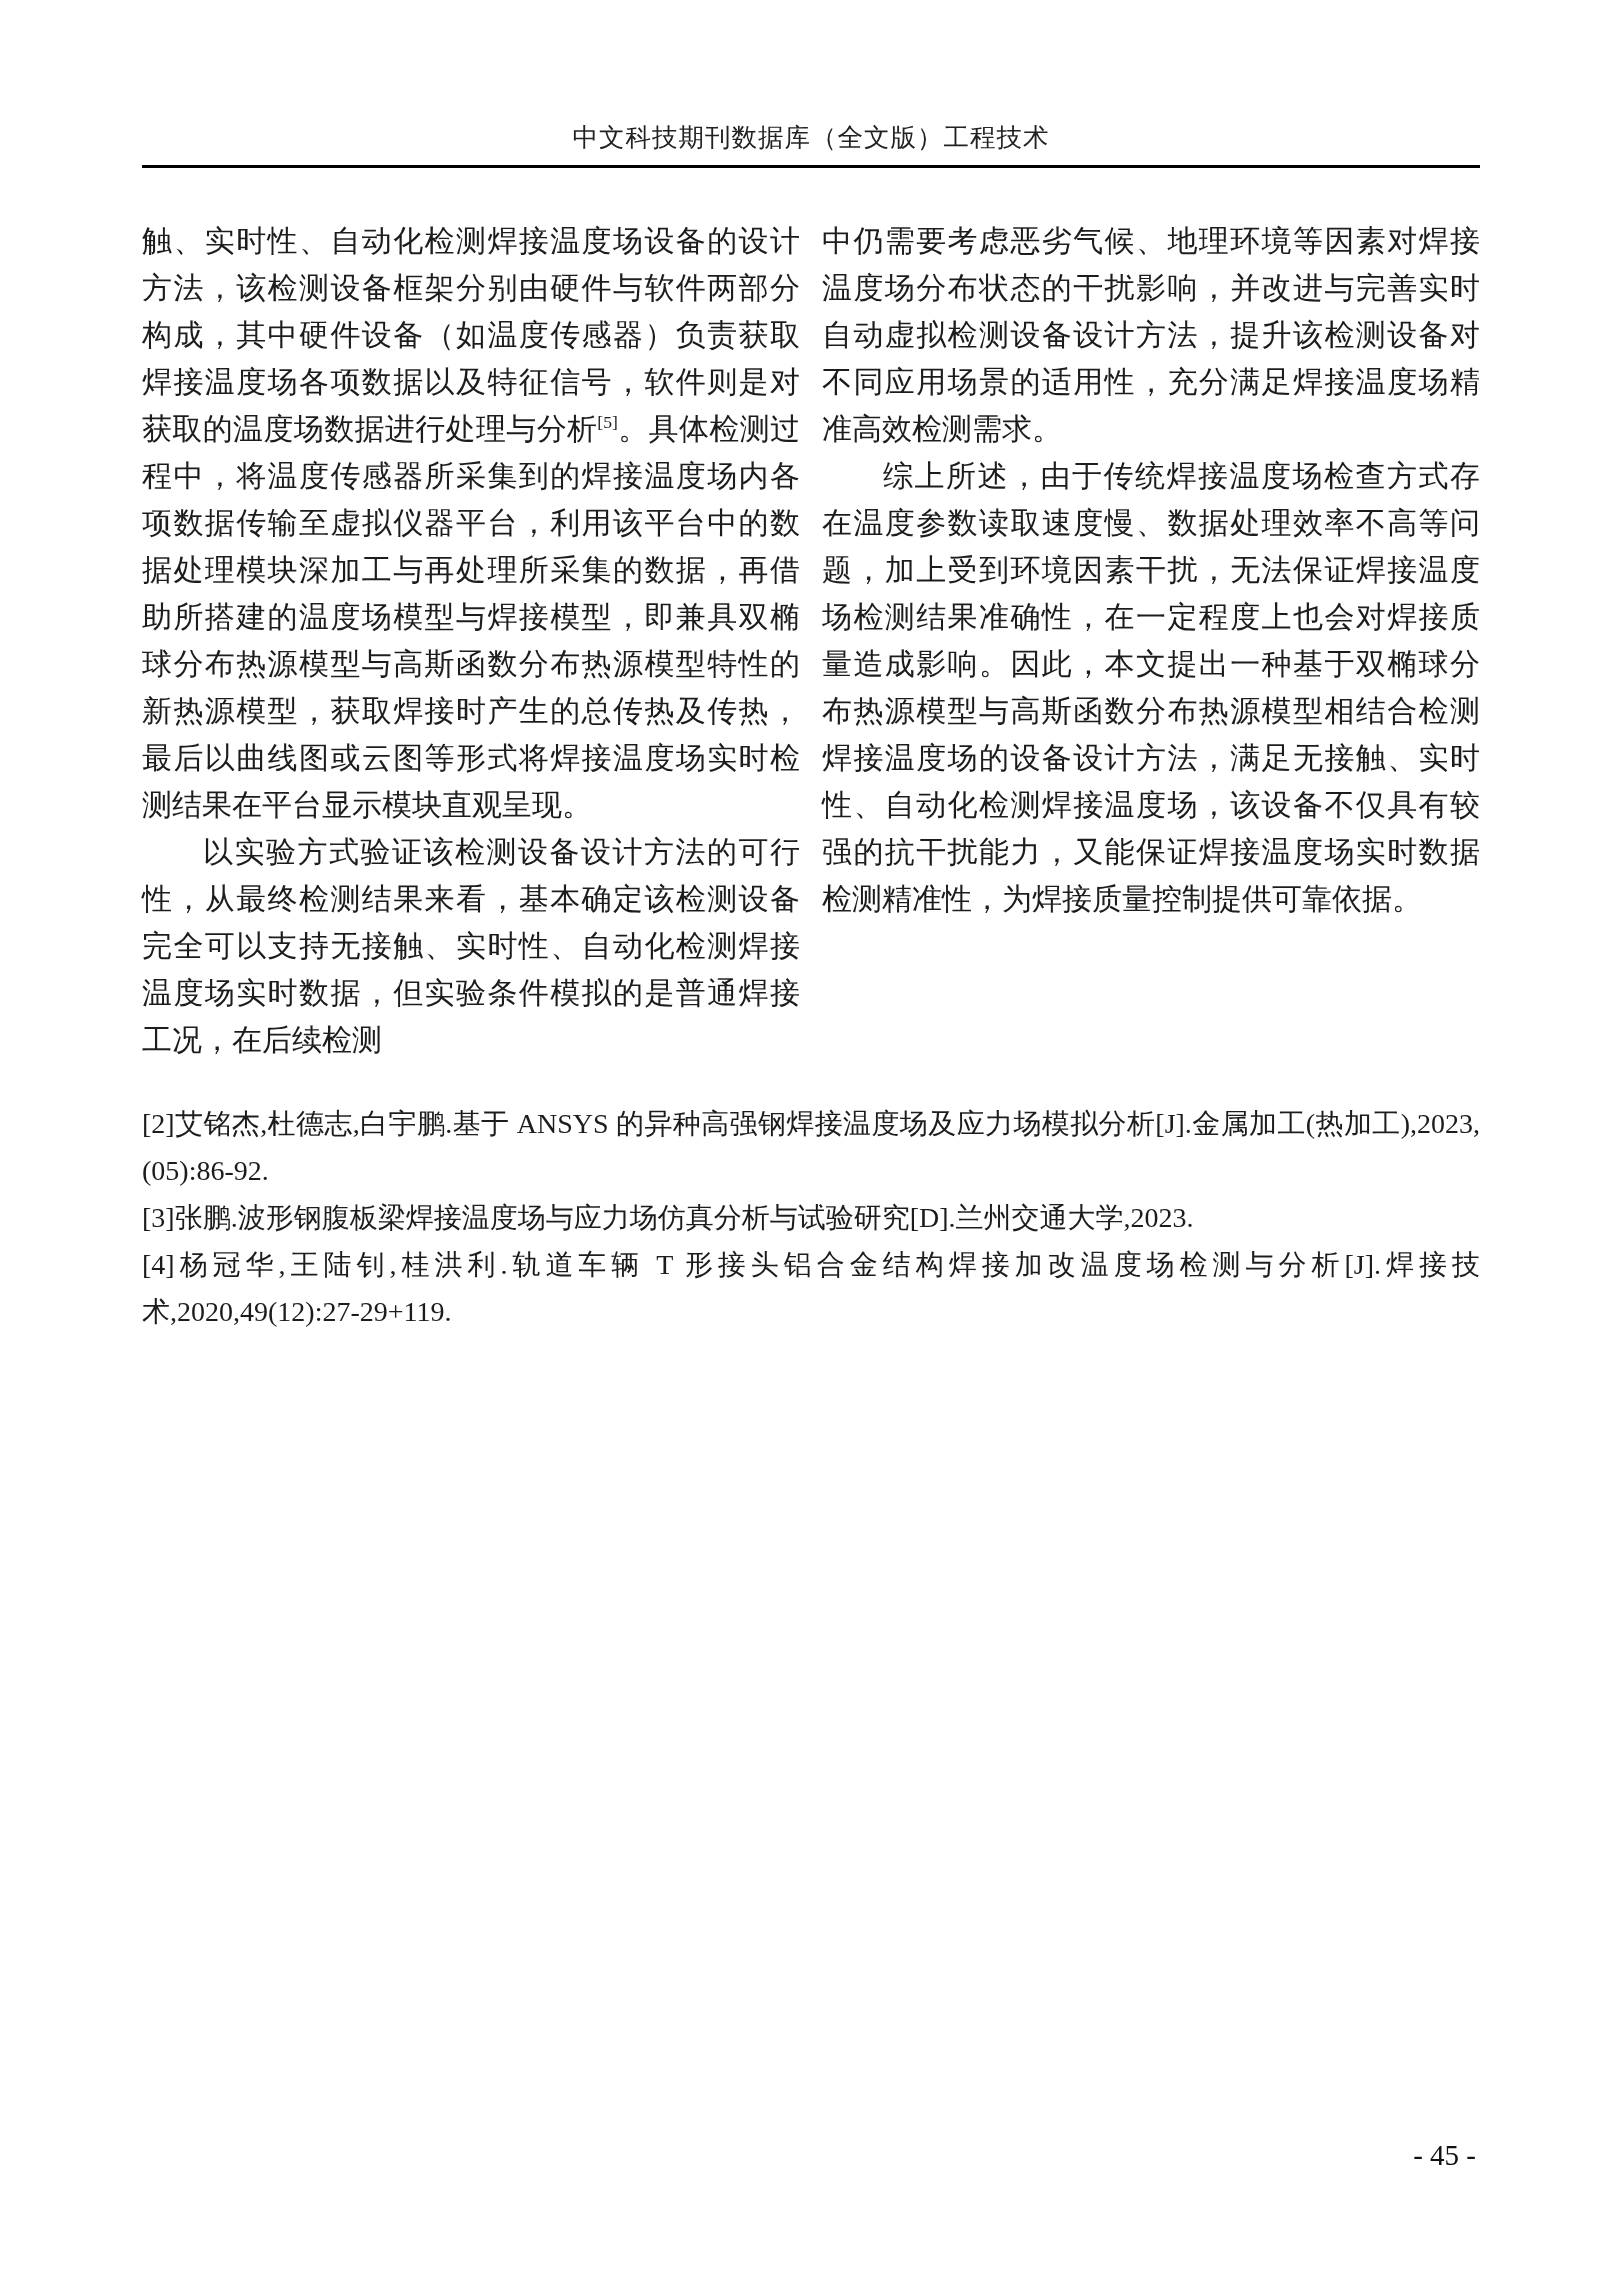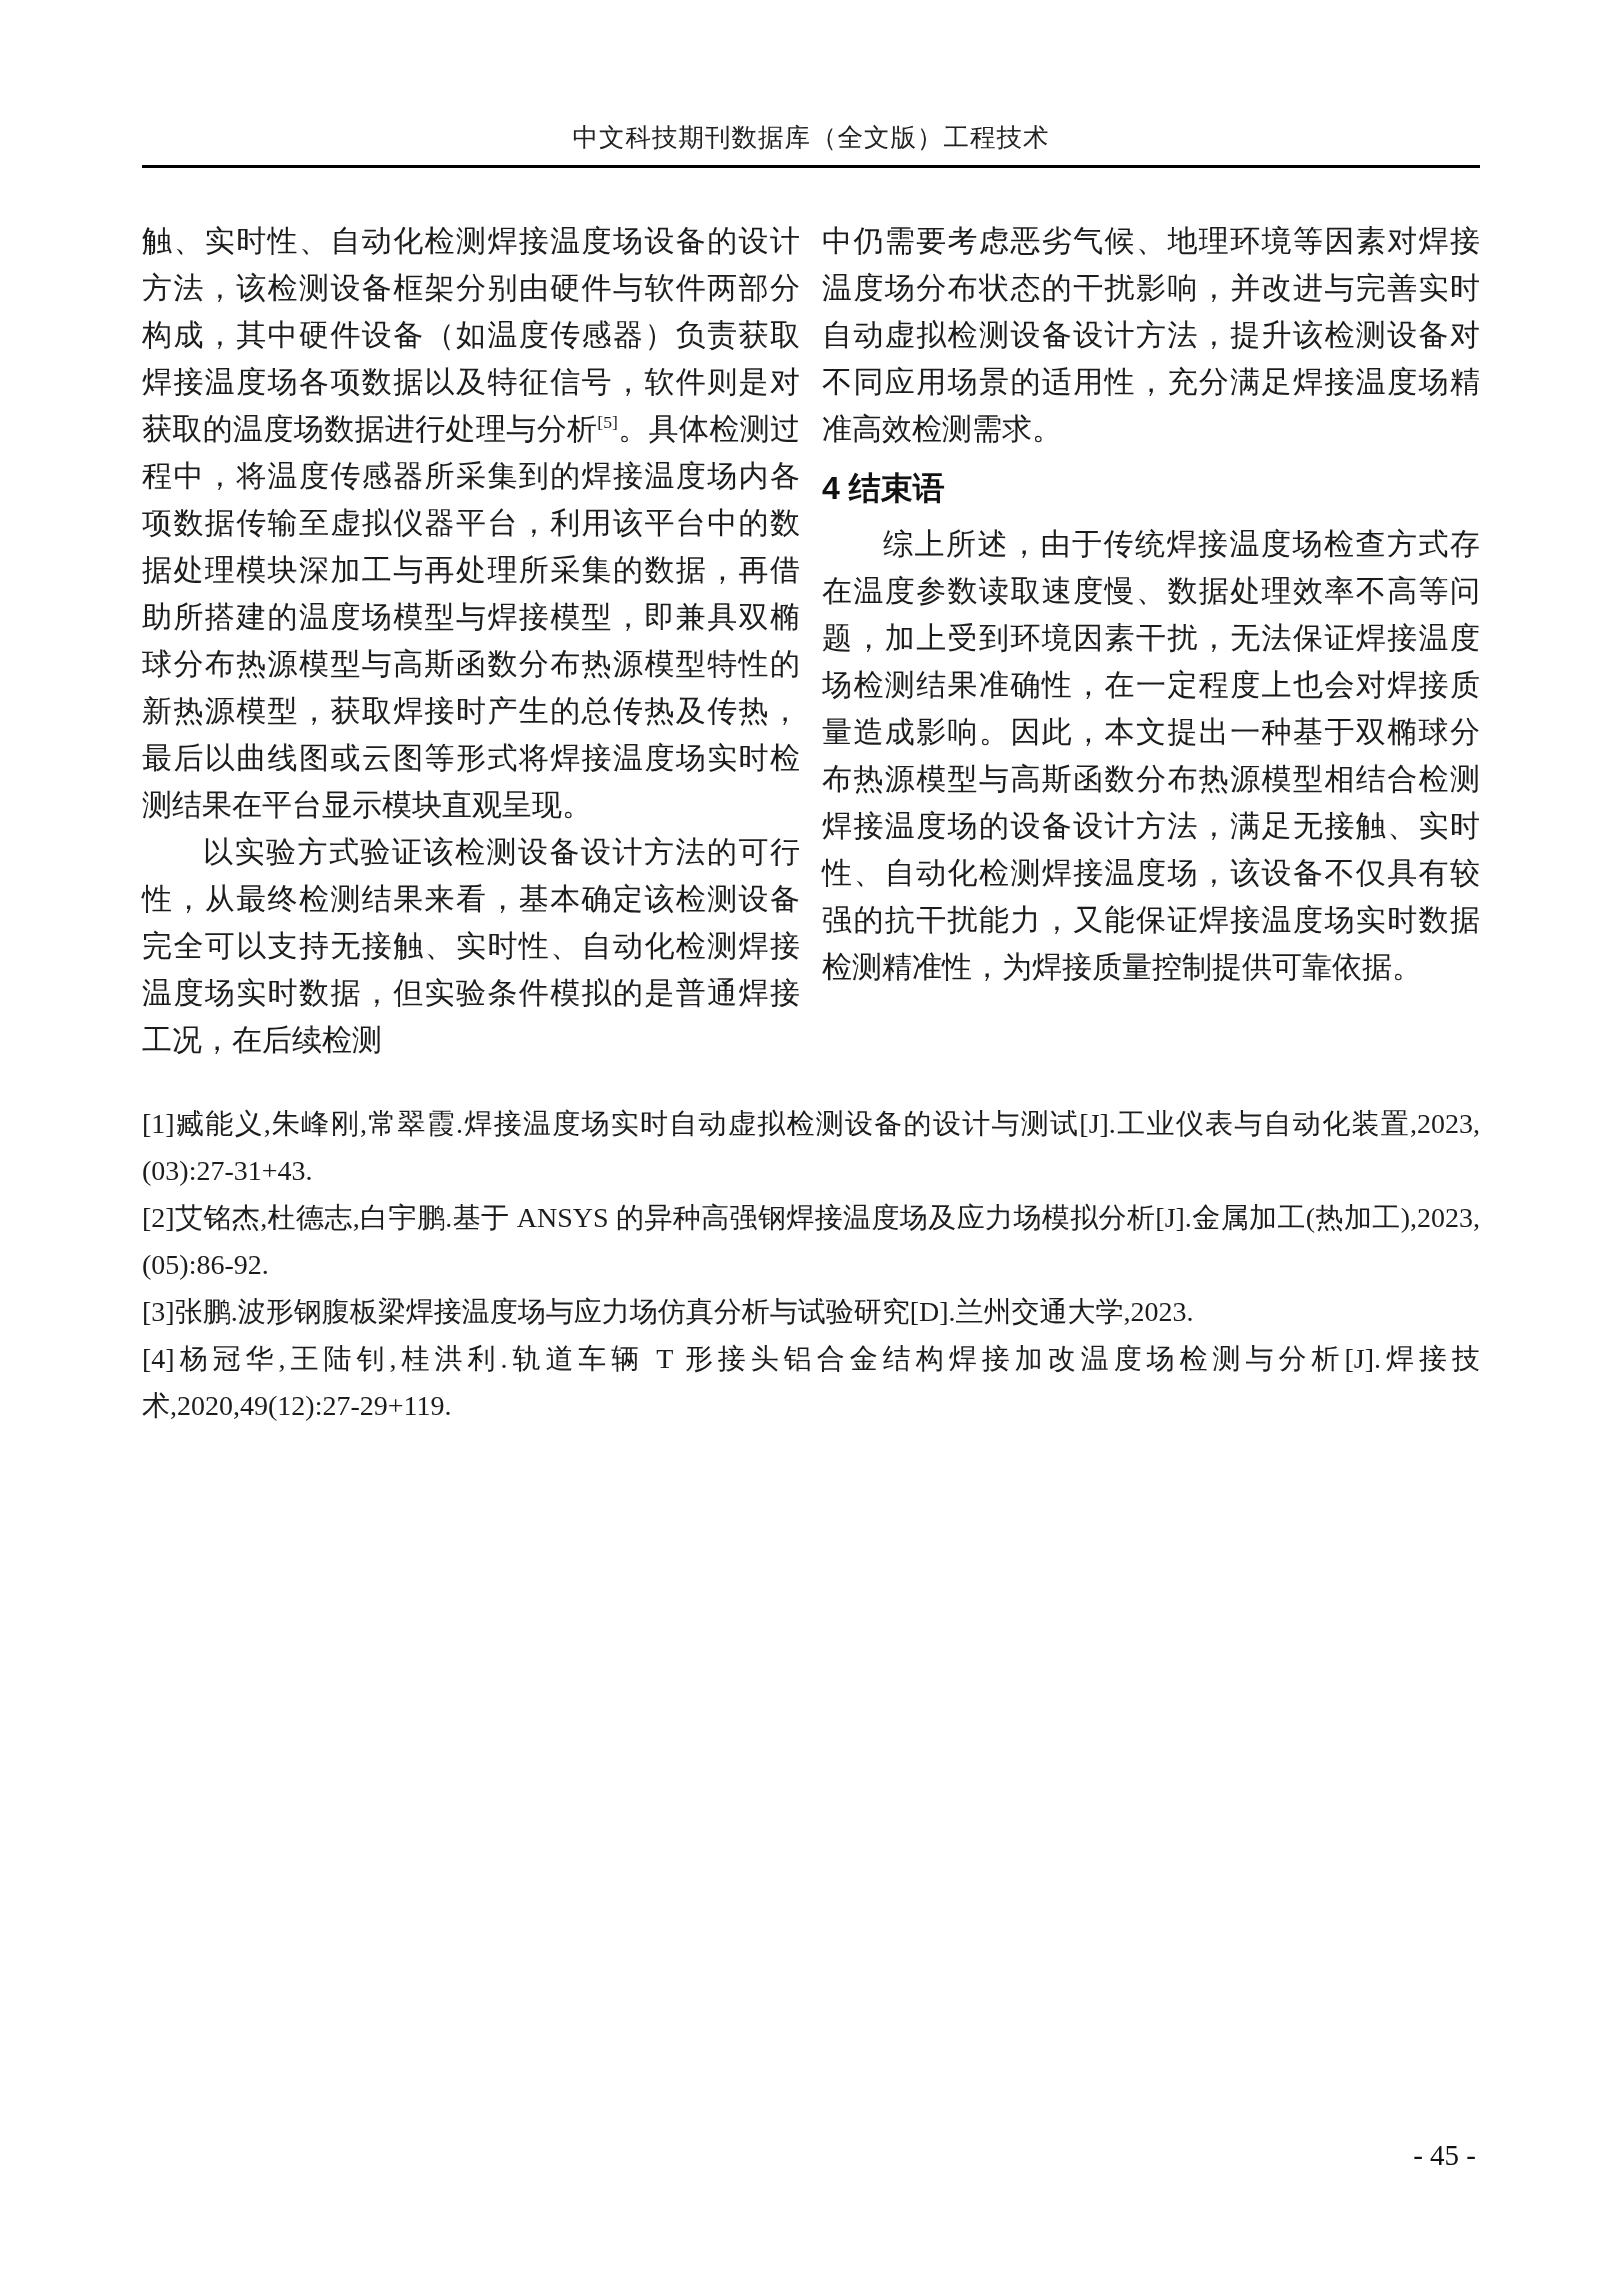--- a/index.html
+++ b/index.html
@@ -113,29 +113,27 @@
 
     <div class="columns">
 
       <div class="col">
         <p class="body-text"><span>触、实时性、自动化检测焊接温度场设备的设计方法，该检测设备框架分别由硬件与软件两部分构成，其中硬件设备（如温度传感器）负责获取焊接温度场各项数据以及特征信号，软件则是对获取的温度场数据进行处理与分析</span><sup class="citation">[5]</sup><span>。具体检测过程中，将温度传感器所采集到的焊接温度场内各项数据传输至虚拟仪器平台，利用该平台中的数据处理模块深加工与再处理所采集的数据，再借助所搭建的温度场模型与焊接模型，即兼具双椭球分布热源模型与高斯函数分布热源模型特性的新热源模型，获取焊接时产生的总传热及传热，最后以曲线图或云图等形式将焊接温度场实时检测结果在平台显示模块直观呈现。</span></p>
         <p class="body-text indent">以实验方式验证该检测设备设计方法的可行性，从最终检测结果来看，基本确定该检测设备完全可以支持无接触、实时性、自动化检测焊接温度场实时数据，但实验条件模拟的是普通焊接工况，在后续检测</p>
       </div>
 
       <div class="col">
         <p class="body-text">中仍需要考虑恶劣气候、地理环境等因素对焊接温度场分布状态的干扰影响，并改进与完善实时自动虚拟检测设备设计方法，提升该检测设备对不同应用场景的适用性，充分满足焊接温度场精准高效检测需求。</p>
-        <div class="section-heading">4 结束语</div>
         <p class="body-text indent">综上所述，由于传统焊接温度场检查方式存在温度参数读取速度慢、数据处理效率不高等问题，加上受到环境因素干扰，无法保证焊接温度场检测结果准确性，在一定程度上也会对焊接质量造成影响。因此，本文提出一种基于双椭球分布热源模型与高斯函数分布热源模型相结合检测焊接温度场的设备设计方法，满足无接触、实时性、自动化检测焊接温度场，该设备不仅具有较强的抗干扰能力，又能保证焊接温度场实时数据检测精准性，为焊接质量控制提供可靠依据。</p>
       </div>
 
     </div>
 
     <div class="references">
       <div class="reference-list">
-        <p class="reference-item">[1]臧能义,朱峰刚,常翠霞.焊接温度场实时自动虚拟检测设备的设计与测试[J].工业仪表与自动化装置,2023,(03):27-31+43.</p>
         <p class="reference-item">[2]艾铭杰,杜德志,白宇鹏.基于 ANSYS 的异种高强钢焊接温度场及应力场模拟分析[J].金属加工(热加工),2023,(05):86-92.</p>
         <p class="reference-item">[3]张鹏.波形钢腹板梁焊接温度场与应力场仿真分析与试验研究[D].兰州交通大学,2023.</p>
         <p class="reference-item">[4]杨冠华,王陆钊,桂洪利.轨道车辆 T 形接头铝合金结构焊接加改温度场检测与分析[J].焊接技术,2020,49(12):27-29+119.</p>
       </div>
     </div>
 
   </div>
 
   <div class="page-number">- 45 -</div>
 </div>

